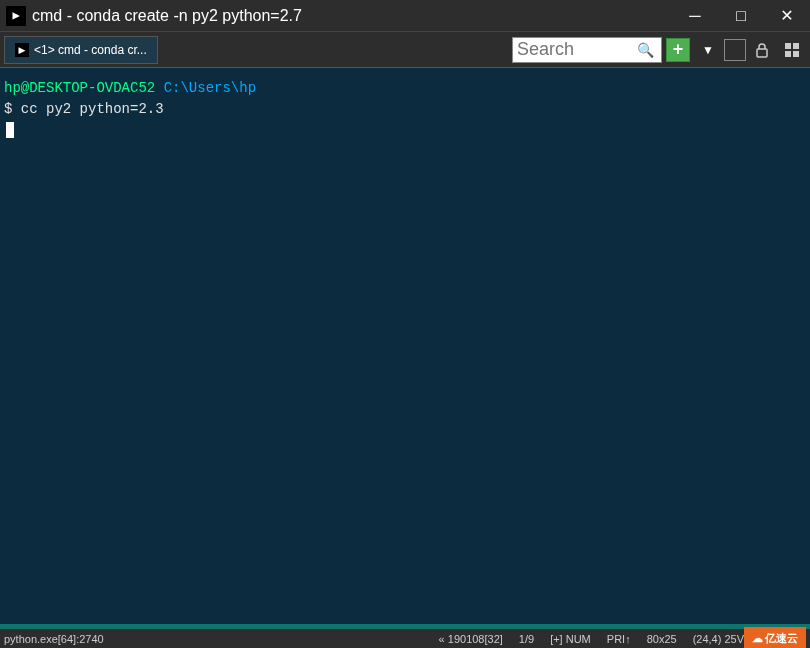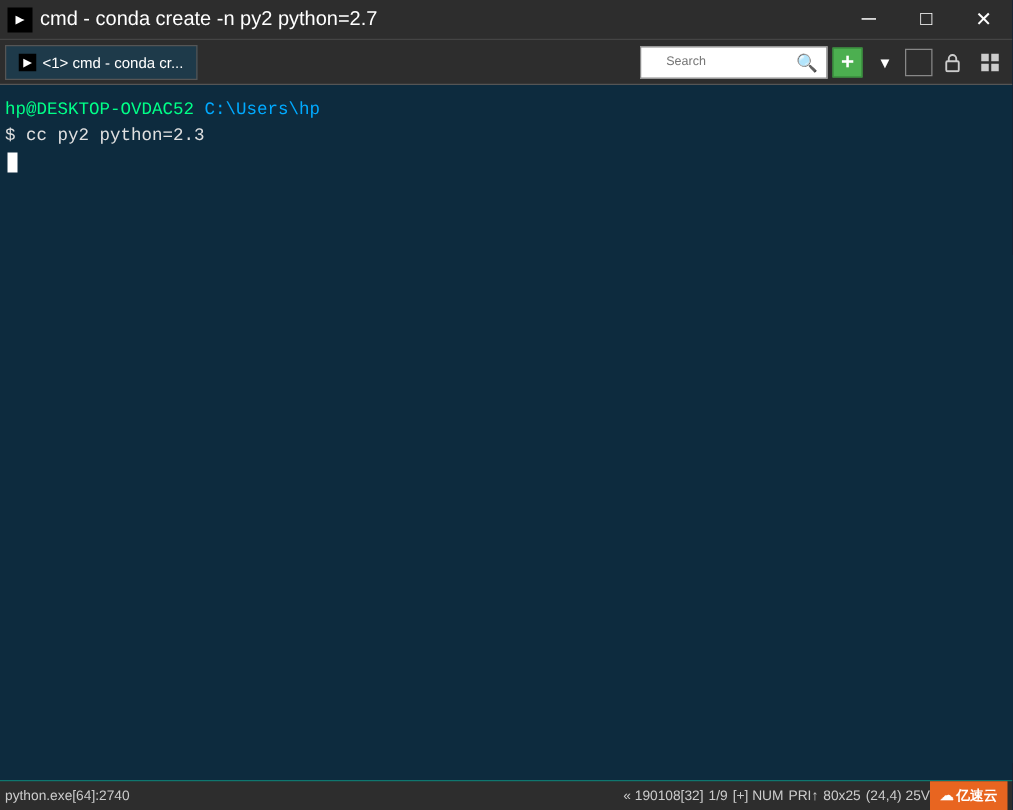--- a/index.html
+++ b/index.html
@@ -102,25 +102,25 @@
       border: 1px solid #888;
       height: 26px;
       width: 150px;
       flex-shrink: 0;
       margin-right: 4px;
     }
     .search-input {
       background: none;
       border: none;
       outline: none;
-      font-size: 10px;
+      font-size: 18px;
       font-family: 'Segoe UI', sans-serif;
       color: #333;
       width: 120px;
-      padding: 2px 20px;
+      padding: 2px 4px;
     }
     .search-btn {
       width: 26px;
       height: 26px;
       background: none;
       border: none;
       cursor: pointer;
       display: flex;
       align-items: center;
       justify-content: center;
@@ -184,33 +184,33 @@
       margin-left: 2px;
     }
 
     
     .status-bar {
       display: flex;
       align-items: center;
       background: #2d2d2d;
       height: 24px;
       flex-shrink: 0;
-      border-top: 1px solid #0f766e;
+      border-top: 5px solid #0f766e;
       padding: 0 4px;
       color: #ccc;
       font-family: 'Segoe UI', sans-serif;
       font-size: 11px;
     }
     .status-left {
       flex: 1;
     }
     .status-right {
       display: flex;
       align-items: center;
-      gap: 4px;
+      gap: 16px;
     }
     .status-brand {
       display: flex;
       align-items: center;
       background: #e86520;
       color: #fff;
       padding: 0 8px;
       height: 24px;
       font-size: 11px;
       font-weight: bold;

